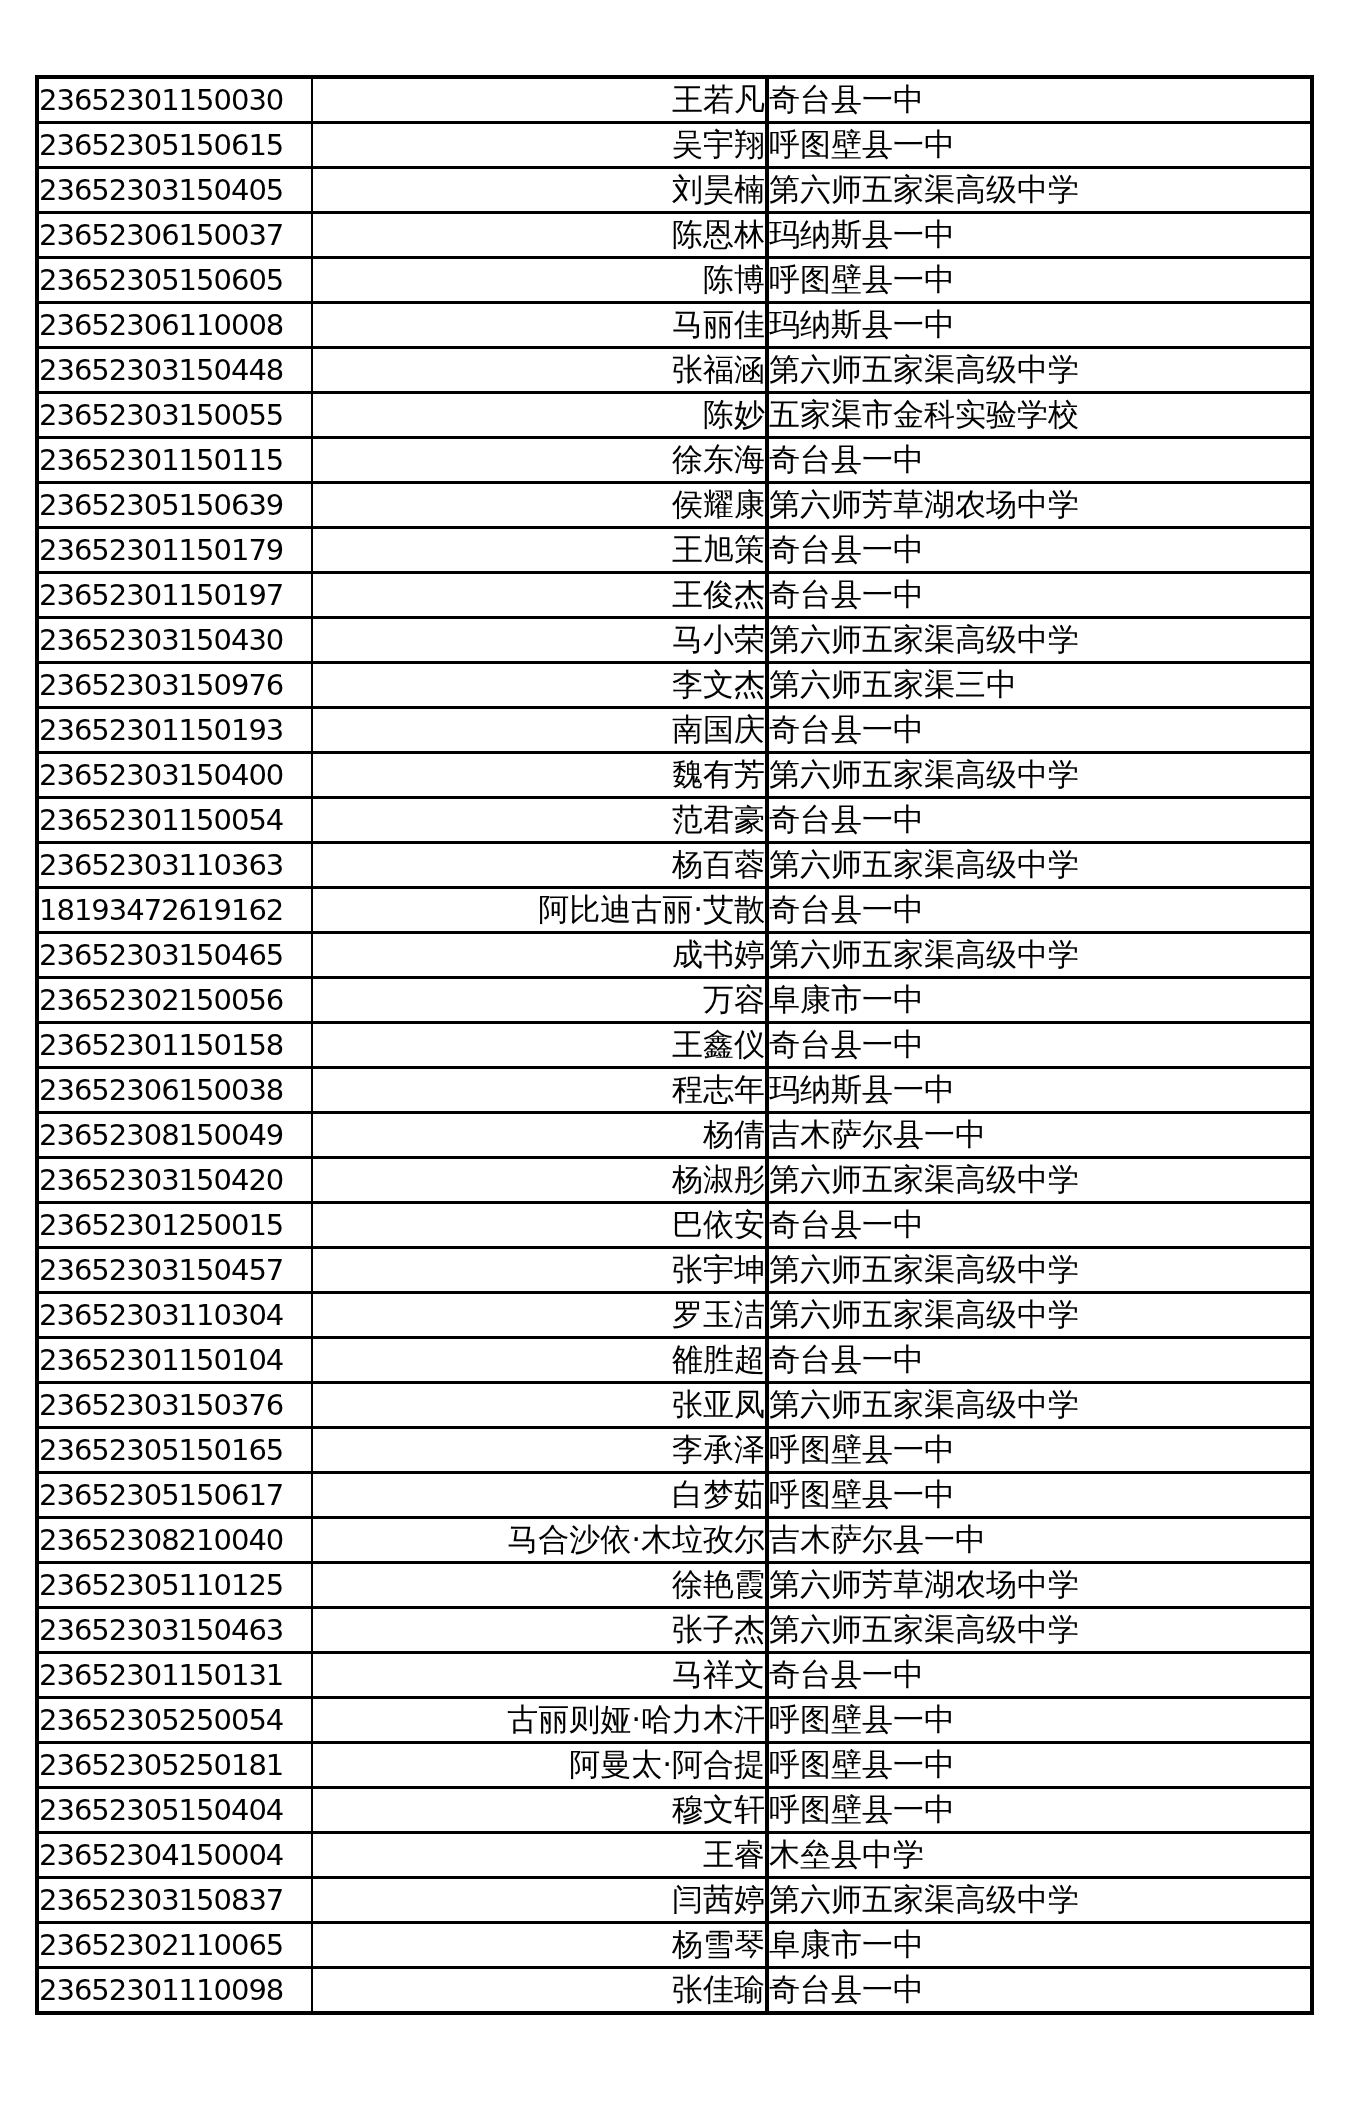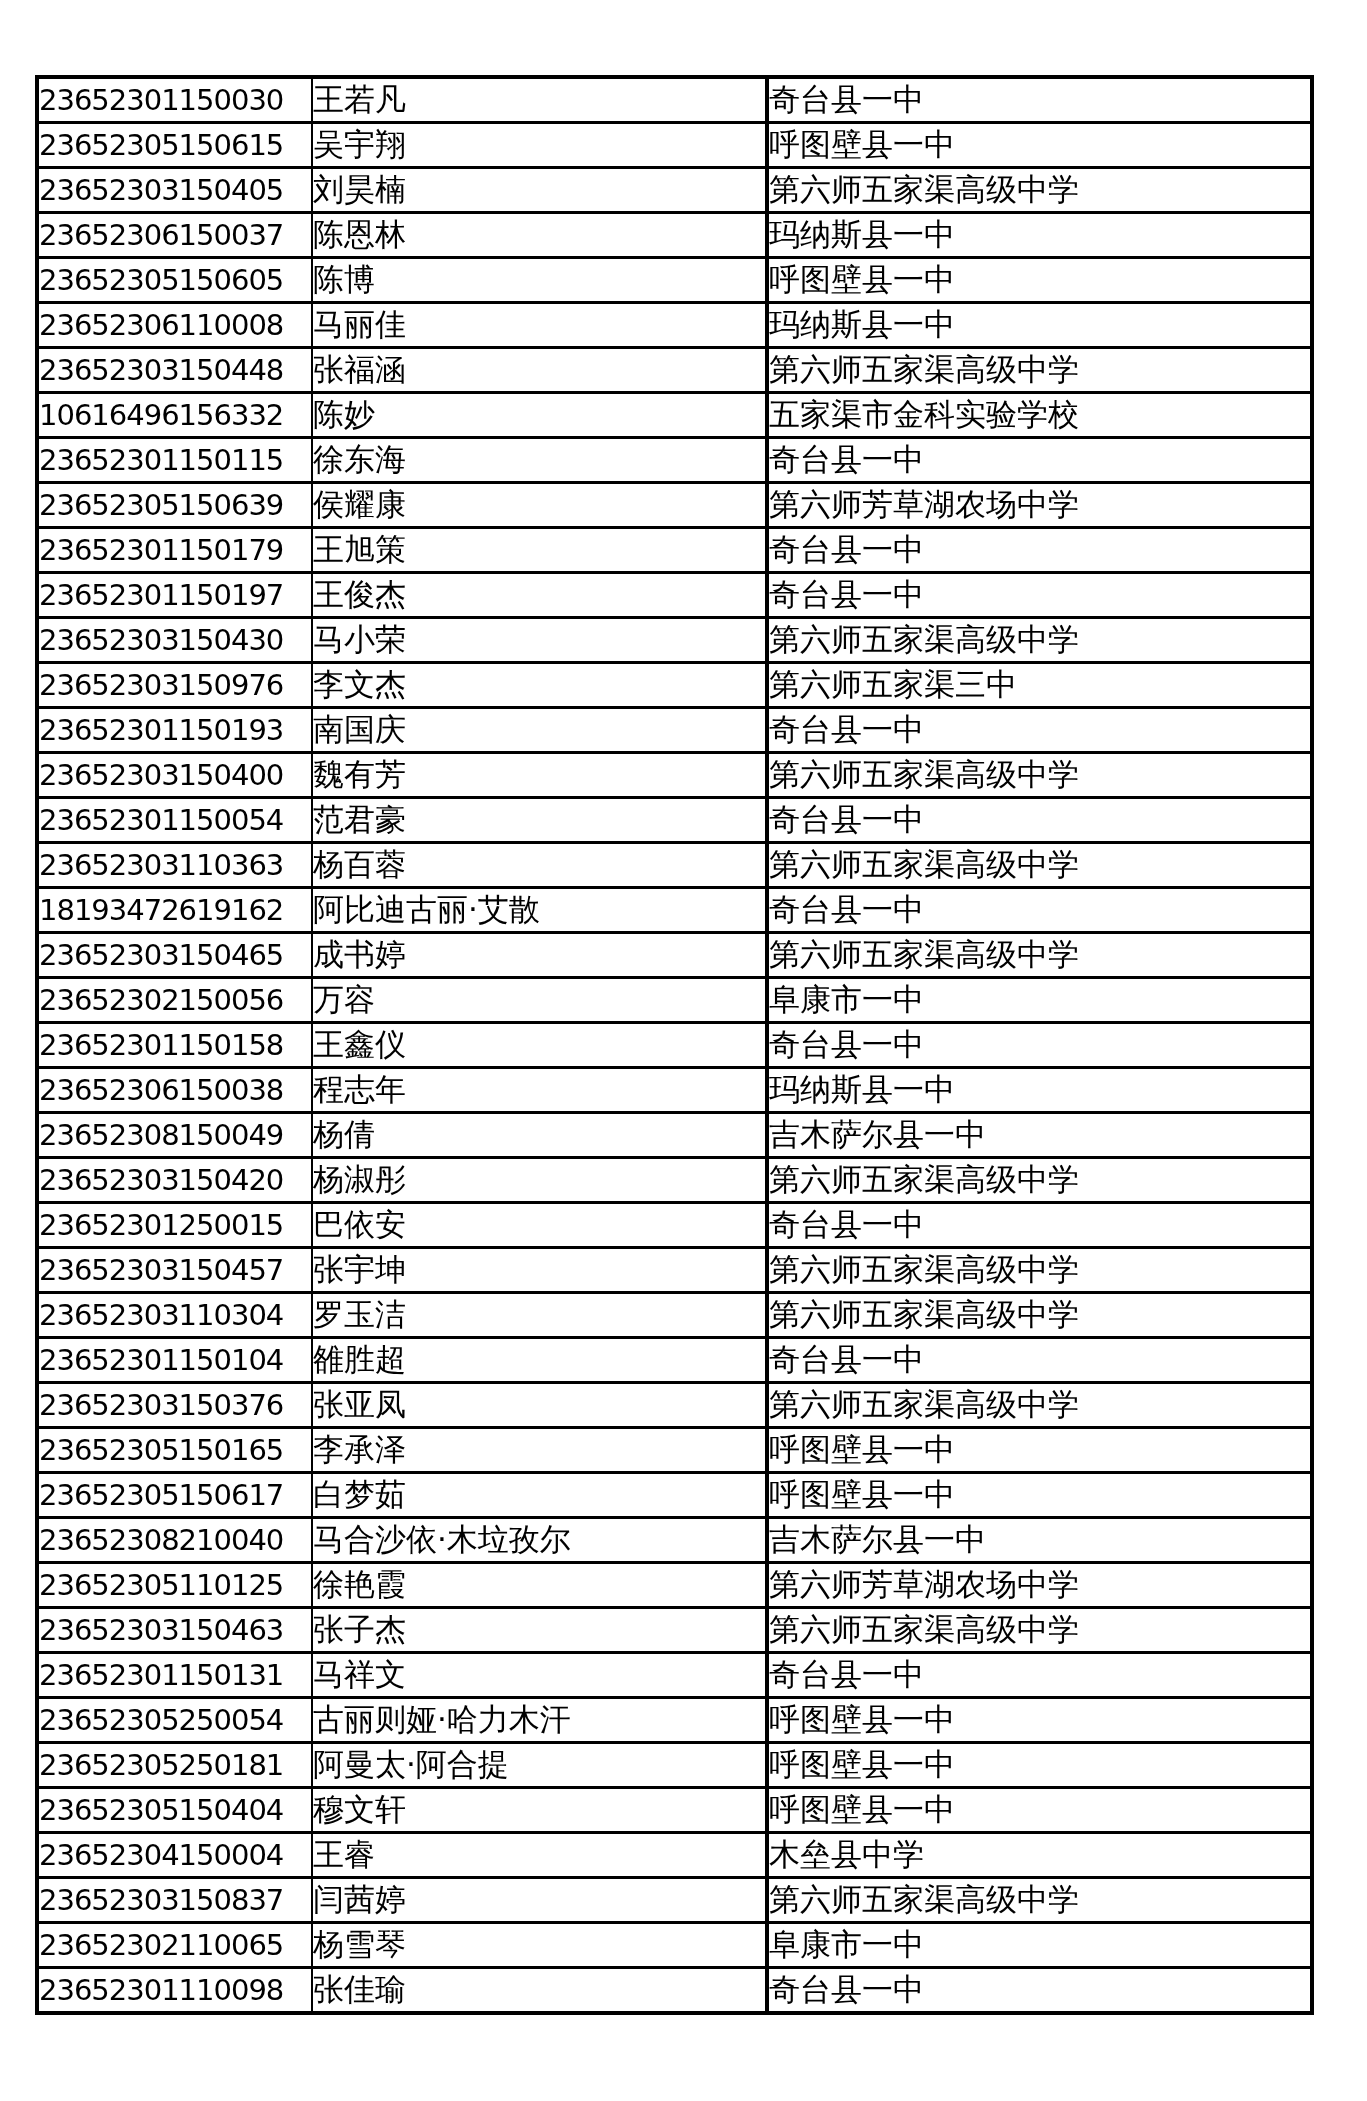--- a/index.html
+++ b/index.html
@@ -40,21 +40,21 @@
     border-right: 2px solid #000000;
     font-size: 29px;
     letter-spacing: -1px;
     text-align: left;
     padding-left: 7px;
     font-family: "DejaVu Sans", "Liberation Sans", sans-serif;
   }
   td.col-name {
     border-left: 2px solid #000000;
     border-right: 4px solid #000000;
-    text-align: left;
+    text-align: right;
     font-size: 31px;
   }
   td.col-school {
     border-left: 4px solid #000000;
     font-size: 31px;
   }
 </style>
 </head>
 <body>
 
@@ -95,21 +95,21 @@
           <td class="col-id">23652306110008</td>
           <td class="col-name">马丽佳</td>
           <td class="col-school">玛纳斯县一中</td>
         </tr>
         <tr>
           <td class="col-id">23652303150448</td>
           <td class="col-name">张福涵</td>
           <td class="col-school">第六师五家渠高级中学</td>
         </tr>
         <tr>
-          <td class="col-id">10616496156332</td>
+          <td class="col-id">23652303150055</td>
           <td class="col-name">陈妙</td>
           <td class="col-school">五家渠市金科实验学校</td>
         </tr>
         <tr>
           <td class="col-id">23652301150115</td>
           <td class="col-name">徐东海</td>
           <td class="col-school">奇台县一中</td>
         </tr>
         <tr>
           <td class="col-id">23652305150639</td>

